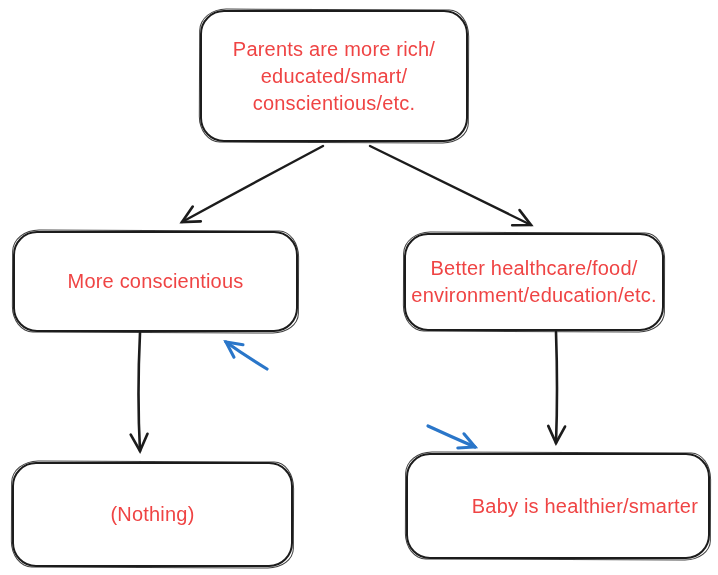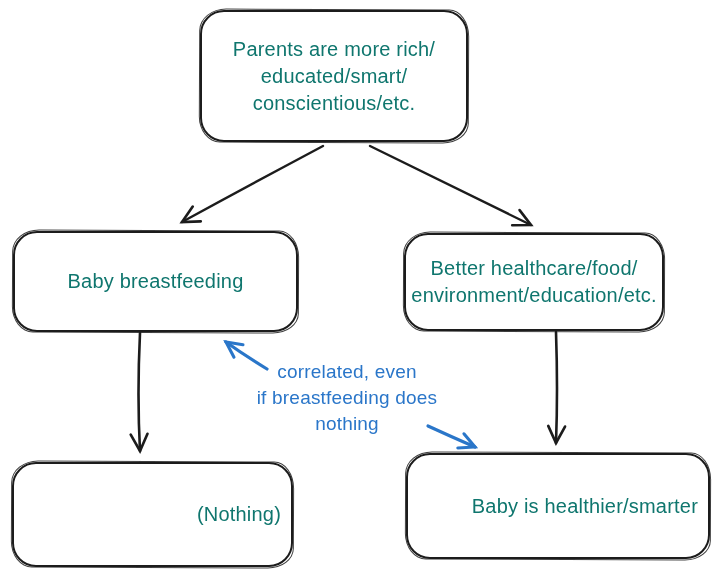--- a/index.html
+++ b/index.html
@@ -40,30 +40,30 @@
     position: absolute;
     inset: -3px;
     border: 1.4px solid rgba(28,28,28,0.85);
     border-radius: 27px 20px 26px 21px / 22px 27px 20px 26px;
     transform: rotate(0.25deg);
     pointer-events: none;
   }
   .node-label {
     font-size: 20px;
     line-height: 27px;
-    color: #0f766e;
+    color: #ef4444;
     text-align: center;
     white-space: pre-line;
     letter-spacing: 0.2px;
     padding: 0 10px;
   }
   .node-parents      { left: 200px; top: 10px;  width: 268px; height: 132px; }
   .node-breastfeeding{ left: 13px;  top: 231px; width: 285px; height: 101px; }
   .node-healthcare   { left: 404px; top: 233px; width: 260px; height: 98px;  }
-  .node-nothing      { left: 12px;  top: 462px; width: 281px; height: 105px; justify-content: flex-end; }
+  .node-nothing      { left: 12px;  top: 462px; width: 281px; height: 105px; }
   .node-baby         { left: 406px; top: 453px; width: 304px; height: 106px; justify-content: flex-end; }
   .annotation {
     position: absolute;
     left: 230px;
     top: 359px;
     width: 234px;
     text-align: center;
     font-size: 19px;
     line-height: 26px;
     white-space: pre-line;
@@ -99,33 +99,30 @@
     <path d="M428 426 Q452 437 475 447" fill="none" stroke="#2a76c9" stroke-width="3.2" stroke-linecap="round" marker-end="url(#ah-blue)"></path>
   </svg>
 
   <div class="node node-parents">
     <span class="node-label">Parents are more rich/
 educated/smart/
 conscientious/etc.</span>
   </div>
 
   <div class="node node-breastfeeding">
-    <span class="node-label">Baby breastfeeding</span>
+    <span class="node-label">More conscientious</span>
   </div>
 
   <div class="node node-healthcare">
     <span class="node-label">Better healthcare/food/
 environment/education/etc.</span>
   </div>
 
   <div class="node node-nothing">
     <span class="node-label">(Nothing)</span>
   </div>
 
   <div class="node node-baby">
     <span class="node-label">Baby is healthier/smarter</span>
   </div>
 
-  <div class="annotation" style="color: rgb(42, 118, 201);">correlated, even
-if breastfeeding does
-nothing</div>
 
 </div>
 
 </body></html>

